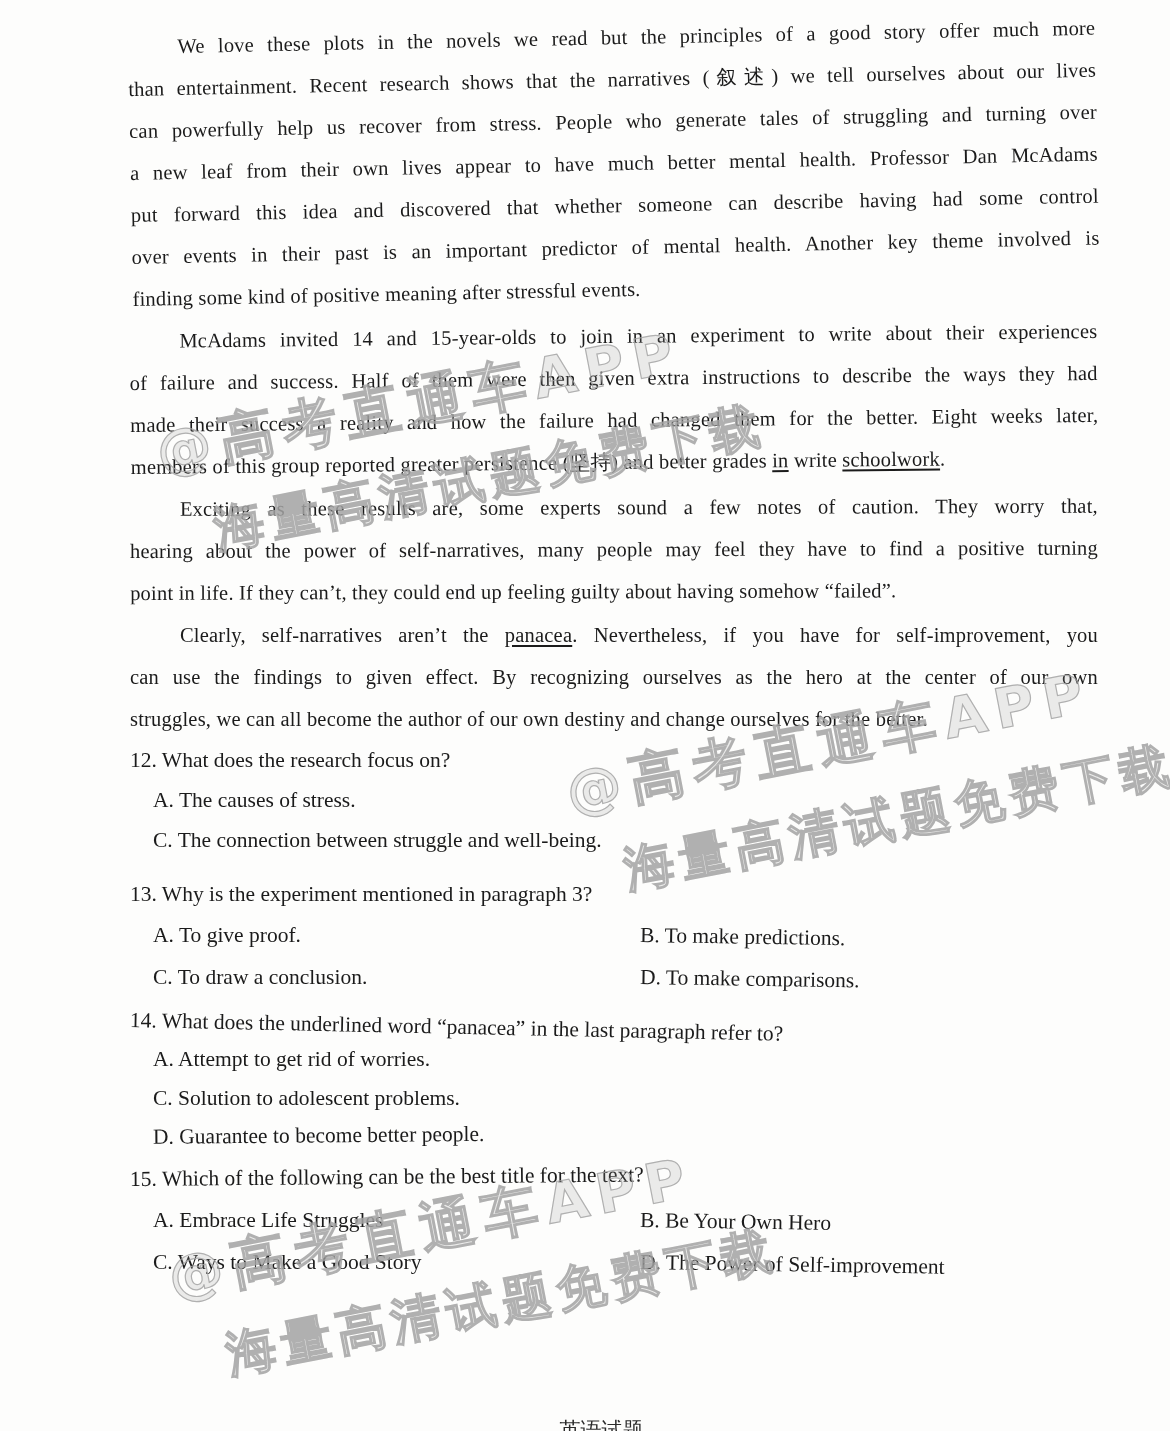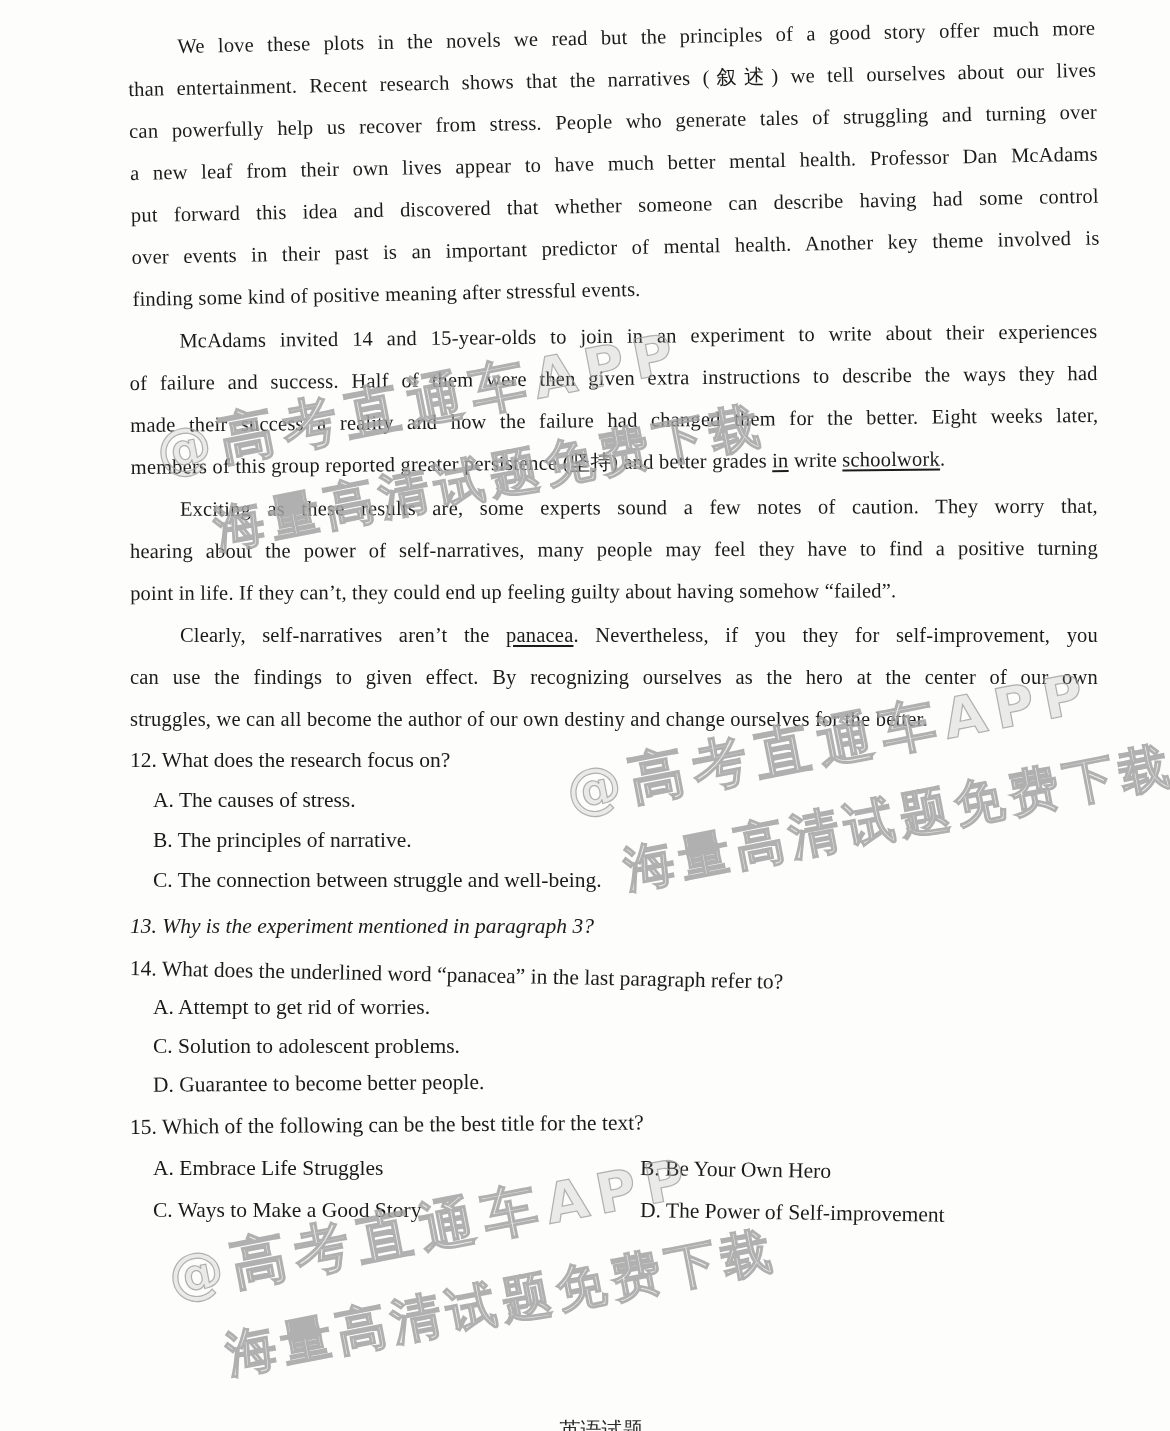--- a/index.html
+++ b/index.html
@@ -26,21 +26,21 @@
   }
   .pline.first{text-indent:50px;}
   .pline.last{text-align-last:left;}
   .u{text-decoration:underline;text-underline-offset:3px;}
   
   .qstem{font-size:21.5px;line-height:40px;height:40px;transform-origin:left center;}
   .opt{font-size:21.5px;line-height:40px;padding-left:23px;transform-origin:left center;}
   .opts.grid2{display:grid;grid-template-columns:487px auto;padding-left:23px;}
   .opts.grid2 .opt{padding-left:0;line-height:42px;}
   .q14opts .opt{line-height:39px;}
-  .mt2{margin-top:2px;}.mt6{margin-top:6px;font-style:italic;}
+  .mt2{margin-top:2px;}.mt6{margin-top:14px;}
   .tiltcw-1{transform:rotate(0.9deg);}
   .tiltcw-2{transform:rotate(1.2deg);}
   .tiltccw-1{transform:rotate(-0.5deg);}
   
   .wm{
     position:absolute;z-index:3;pointer-events:none;
     transform:rotate(-11deg);transform-origin:left top;
     font-family:"DejaVu Sans", sans-serif;font-weight:700;
     color:rgba(150,150,150,0.22);
     -webkit-text-stroke:1.2px #a3a3a3;
@@ -98,36 +98,41 @@
       <div class="pline last"><span>members of this group reported greater persistence (坚持) and better grades </span><span class="u">in</span><span> write </span><span class="u">schoolwork</span><span>.</span></div>
     </div>
 
     <div class="para tilt-soft">
       <div class="pline first">Exciting as these results are, some experts sound a few notes of caution. They worry that,</div>
       <div class="pline">hearing about the power of self-narratives, many people may feel they have to find a positive turning</div>
       <div class="pline last">point in life. If they can’t, they could end up feeling guilty about having somehow “failed”.</div>
     </div>
 
     <div class="para">
-      <div class="pline first"><span>Clearly, self-narratives aren’t the </span><span class="u">panacea</span><span>. Nevertheless, if you they for self-improvement, you</span></div>
+      <div class="pline first"><span>Clearly, self-narratives aren’t the </span><span class="u">panacea</span><span>. Nevertheless, if you have for self-improvement, you</span></div>
       <div class="pline">can use the findings to given effect. By recognizing ourselves as the hero at the center of our own</div>
       <div class="pline last">struggles, we can all become the author of our own destiny and change ourselves for the better.</div>
     </div>
 
     <div class="question">
       <div class="qstem">12. What does the research focus on?</div>
       <div class="opts">
         <div class="opt">A. The causes of stress.</div>
-        <div class="opt">B. The principles of narrative.</div>
         <div class="opt">C. The connection between struggle and well-being.</div>
       </div>
     </div>
 
     <div class="question mt6">
       <div class="qstem">13. Why is the experiment mentioned in paragraph 3?</div>
+      <div class="opts grid2">
+        <div class="opt">A. To give proof.</div>
+        <div class="opt tiltcw-1">B. To make predictions.</div>
+        <div class="opt">C. To draw a conclusion.</div>
+        <div class="opt tiltcw-1">D. To make comparisons.</div>
+      </div>
     </div>
 
     <div class="question mt2">
       <div class="qstem tiltcw-2">14. What does the underlined word “panacea” in the last paragraph refer to?</div>
       <div class="opts q14opts">
         <div class="opt">A. Attempt to get rid of worries.</div>
         <div class="opt">C. Solution to adolescent problems.</div>
         <div class="opt tiltccw-1">D. Guarantee to become better people.</div>
       </div>
     </div>

